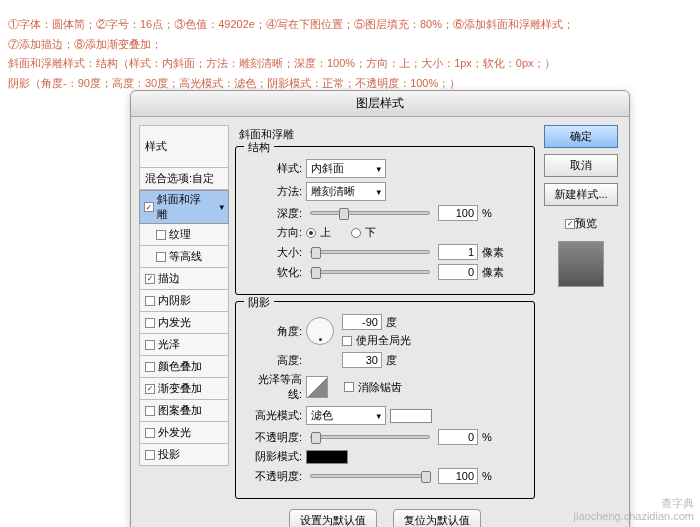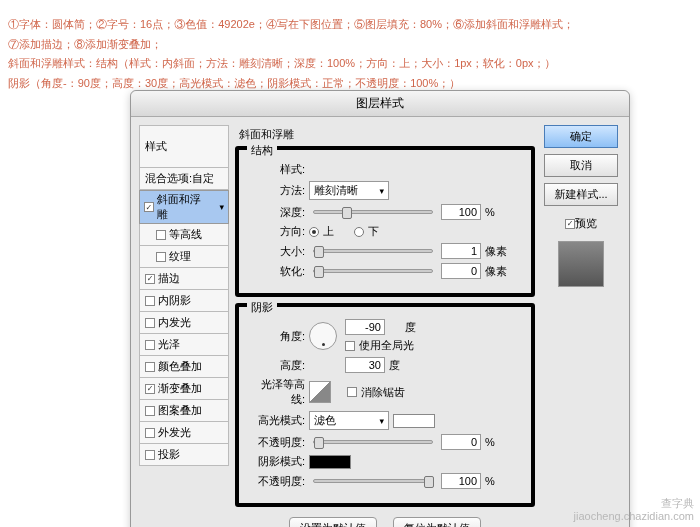--- a/index.html
+++ b/index.html
@@ -11,21 +11,21 @@
 .body{display:flex;padding:8px;gap:6px}
 .styles-col{width:90px}
 .styles-head{background:#f6f6f6;border:1px solid #bbb;padding:13px 5px;font-size:11px}
 .style-row{border:1px solid #bbb;border-top:none;padding:3px 5px;display:flex;align-items:center;gap:3px;background:#f6f6f6;font-size:11px}
 .style-row.sel{background:#a8c8f0}
 .style-row.sub{padding-left:16px}
 .cb{width:10px;height:10px;border:1px solid #888;background:#fff;display:inline-flex;align-items:center;justify-content:center;font-size:8px;color:#333}
 .cb.on::after{content:"✓"}
 .main-col{flex:1}
 .section-title{font-size:11px;margin:2px 0 4px 4px}
-.group{border:4px solid #000000;border-radius:3px;padding:8px 10px 10px;margin-bottom:6px;position:relative;background:#e8e8e8}
+.group{border:1px solid #000000;border-radius:3px;padding:8px 10px 10px;margin-bottom:6px;position:relative;background:#e8e8e8}
 .group-label{position:absolute;top:-7px;left:8px;background:#e8e8e8;padding:0 4px;font-size:11px}
 .row{display:flex;align-items:center;margin:4px 0;gap:4px}
 .lbl{width:56px;text-align:right;font-size:11px}
 .sel{border:1px solid #999;background:#fff;padding:1px 4px;font-size:11px;min-width:80px;display:flex;justify-content:space-between;align-items:center}
 .sel::after{content:"▾";font-size:9px;margin-left:6px}
 .slider{flex:1;height:4px;background:#ccc;border:1px solid #999;border-radius:2px;position:relative;margin:0 4px;max-width:120px}
 .thumb{position:absolute;top:-4px;width:10px;height:12px;background:#ddd;border:1px solid #777;border-radius:2px}
 .numbox{width:40px;border:1px solid #999;background:#fff;padding:1px 3px;text-align:right;font-size:11px}
 .unit{font-size:11px}
 .radio{width:10px;height:10px;border:1px solid #777;border-radius:50%;background:#fff;display:inline-flex;align-items:center;justify-content:center}
@@ -60,25 +60,25 @@
       <div class="styles-head">样式</div>
       <div class="style-row">
           <span>混合选项:自定</span>
         </div>
       <div class="style-row sel">
           <span class="cb on"></span>
           <span>斜面和浮雕</span>
         </div>
       <div class="style-row sub">
           <span class="cb"></span>
+          <span>纹理</span>
+        </div>
+      <div class="style-row sub">
+          <span class="cb"></span>
           <span>等高线</span>
-        </div>
-      <div class="style-row sub">
-          <span class="cb"></span>
-          <span>纹理</span>
         </div>
       <div class="style-row">
           <span class="cb on"></span>
           <span>描边</span>
         </div>
       <div class="style-row">
           <span class="cb"></span>
           <span>内阴影</span>
         </div>
       <div class="style-row">
@@ -111,20 +111,23 @@
         </div>
     </div>
 
     <div class="main-col">
       <div class="section-title">斜面和浮雕</div>
 
       <div class="group">
         <div class="group-label">结构</div>
         <div class="row">
             <span class="lbl">样式:</span>
+            <span class="sel">
+              <span>内斜面</span>
+            </span>
           </div>
         <div class="row">
             <span class="lbl">方法:</span>
             <span class="sel">
               <span>雕刻清晰</span>
             </span>
           </div>
         <div class="row">
             <span class="lbl">深度:</span>
             <div class="slider">
@@ -158,21 +161,21 @@
             <span class="unit">像素</span>
           </div>
       </div>
 
       <div class="group">
         <div class="group-label">阴影</div>
         <div class="row">
           <span class="lbl">角度:</span>
           <div class="dial"></div>
           <div style="display:flex;flex-direction:column;gap:3px;margin-left:4px">
-            <div style="display:flex;align-items:center;gap:20px">
+            <div style="display:flex;align-items:center;gap:4px">
                 <span class="numbox">-90</span>
                 <span class="unit">度</span>
               </div>
             <div style="display:flex;align-items:center;gap:4px">
                 <span class="cb"></span>
                 <span>使用全局光</span>
               </div>
           </div>
         </div>
         <div class="row">

